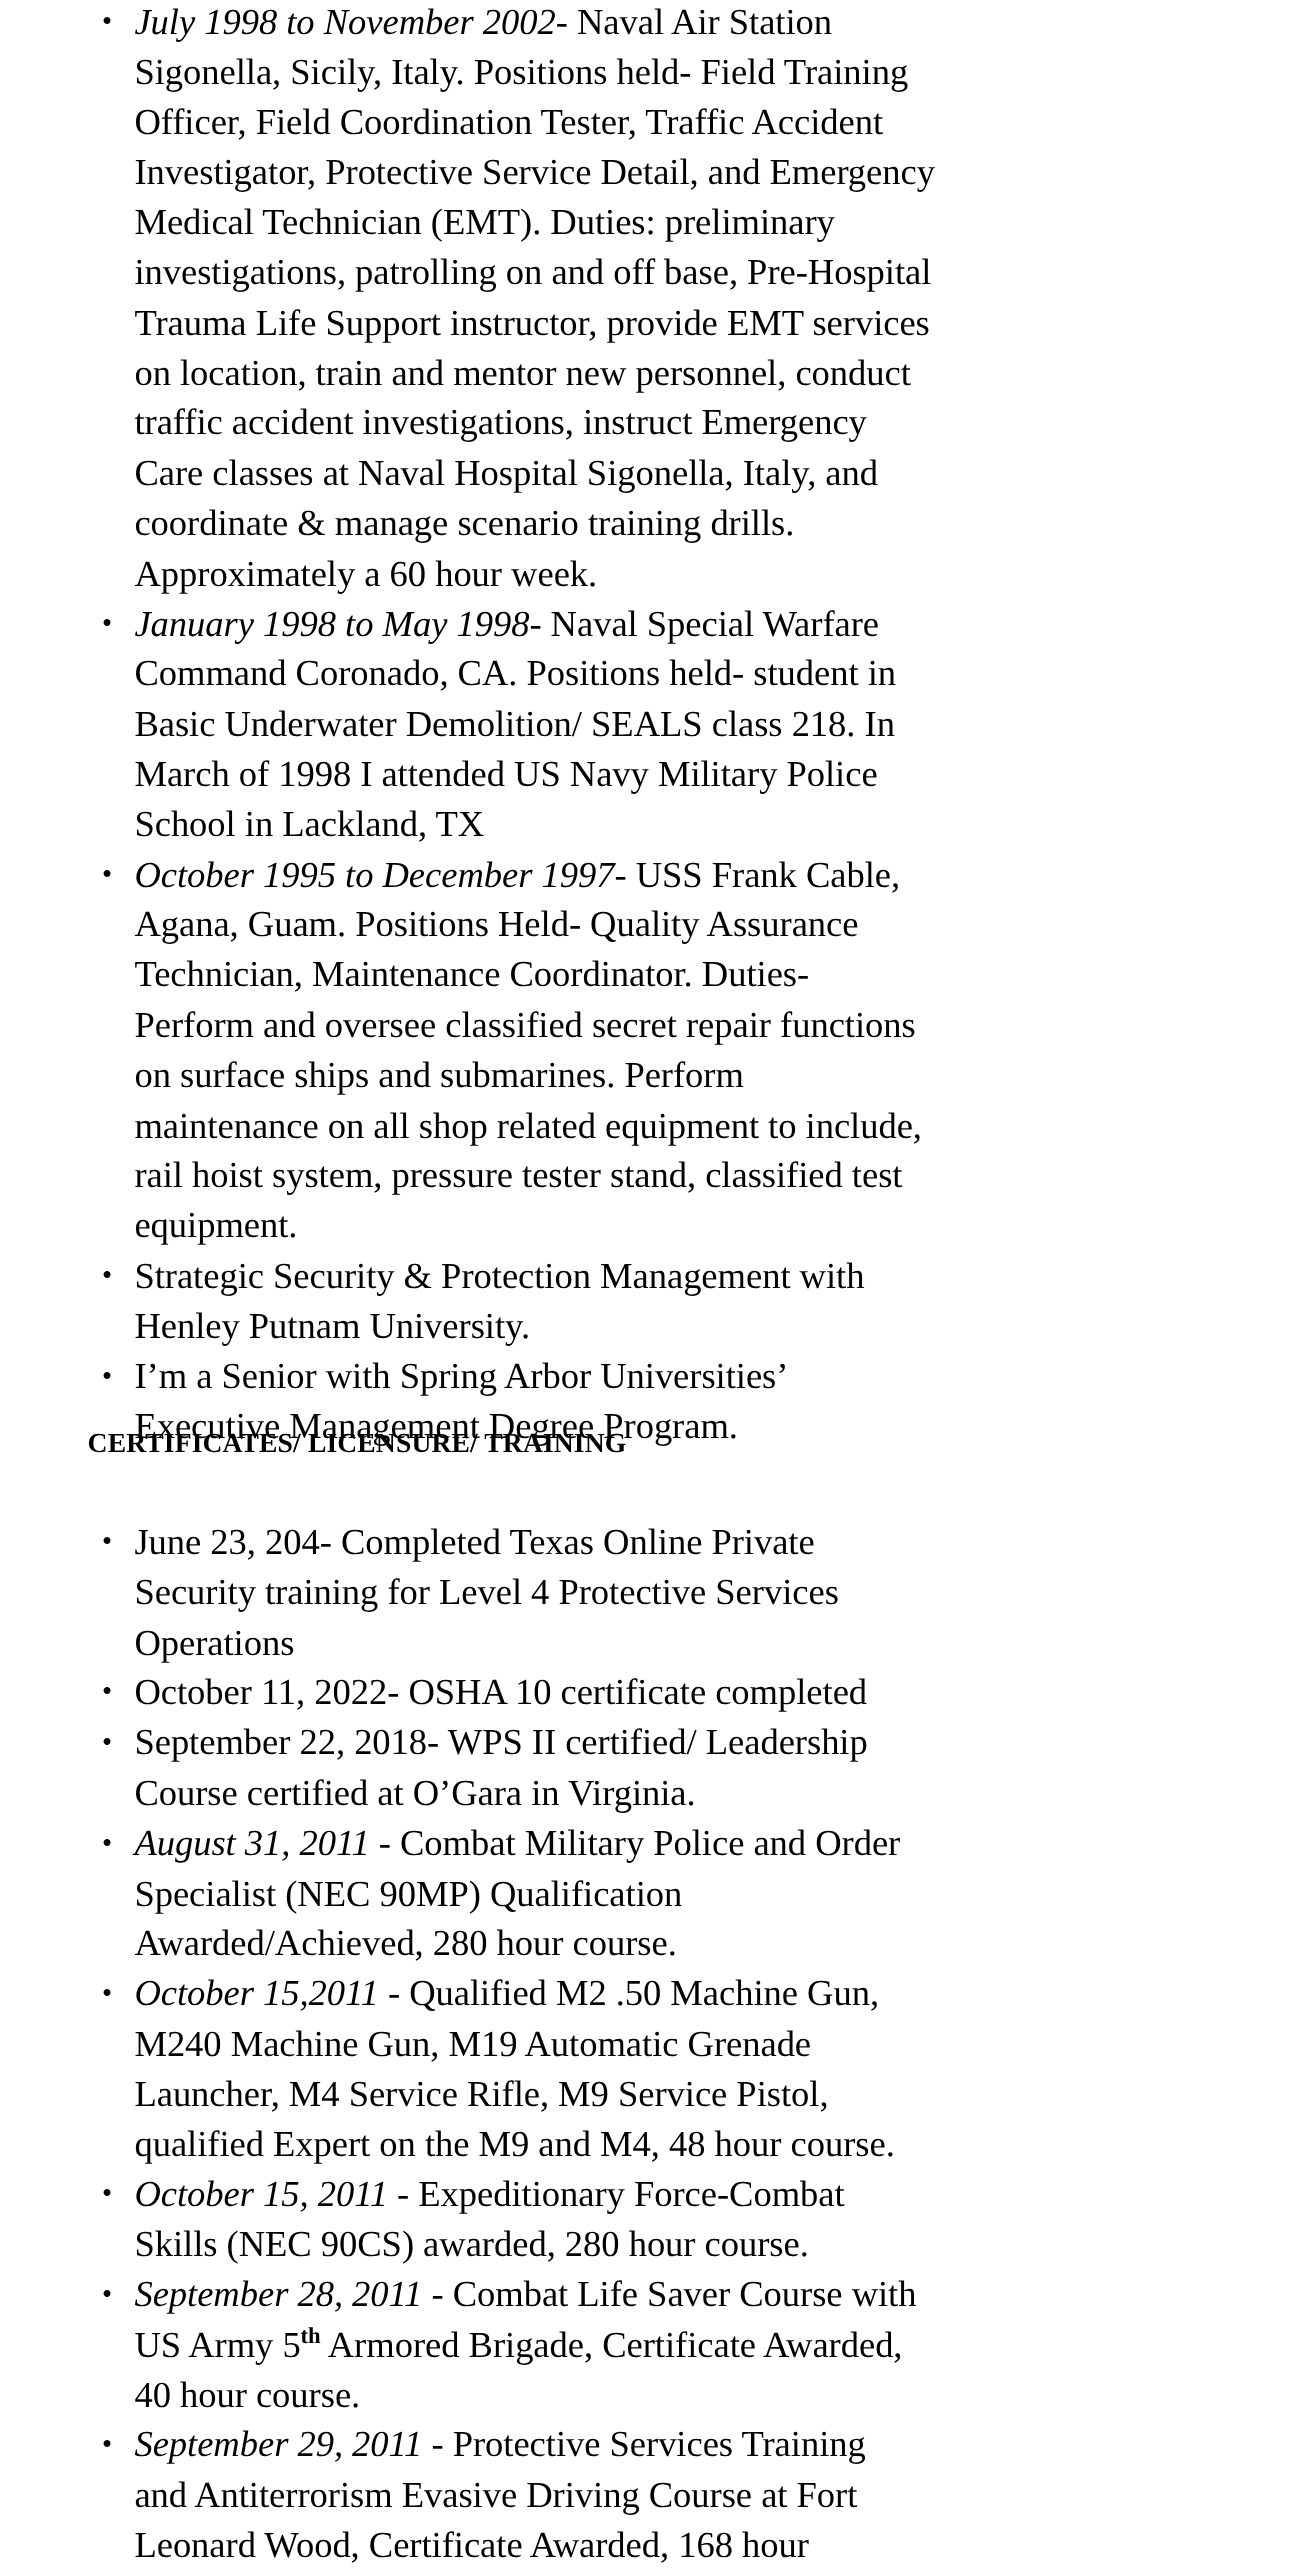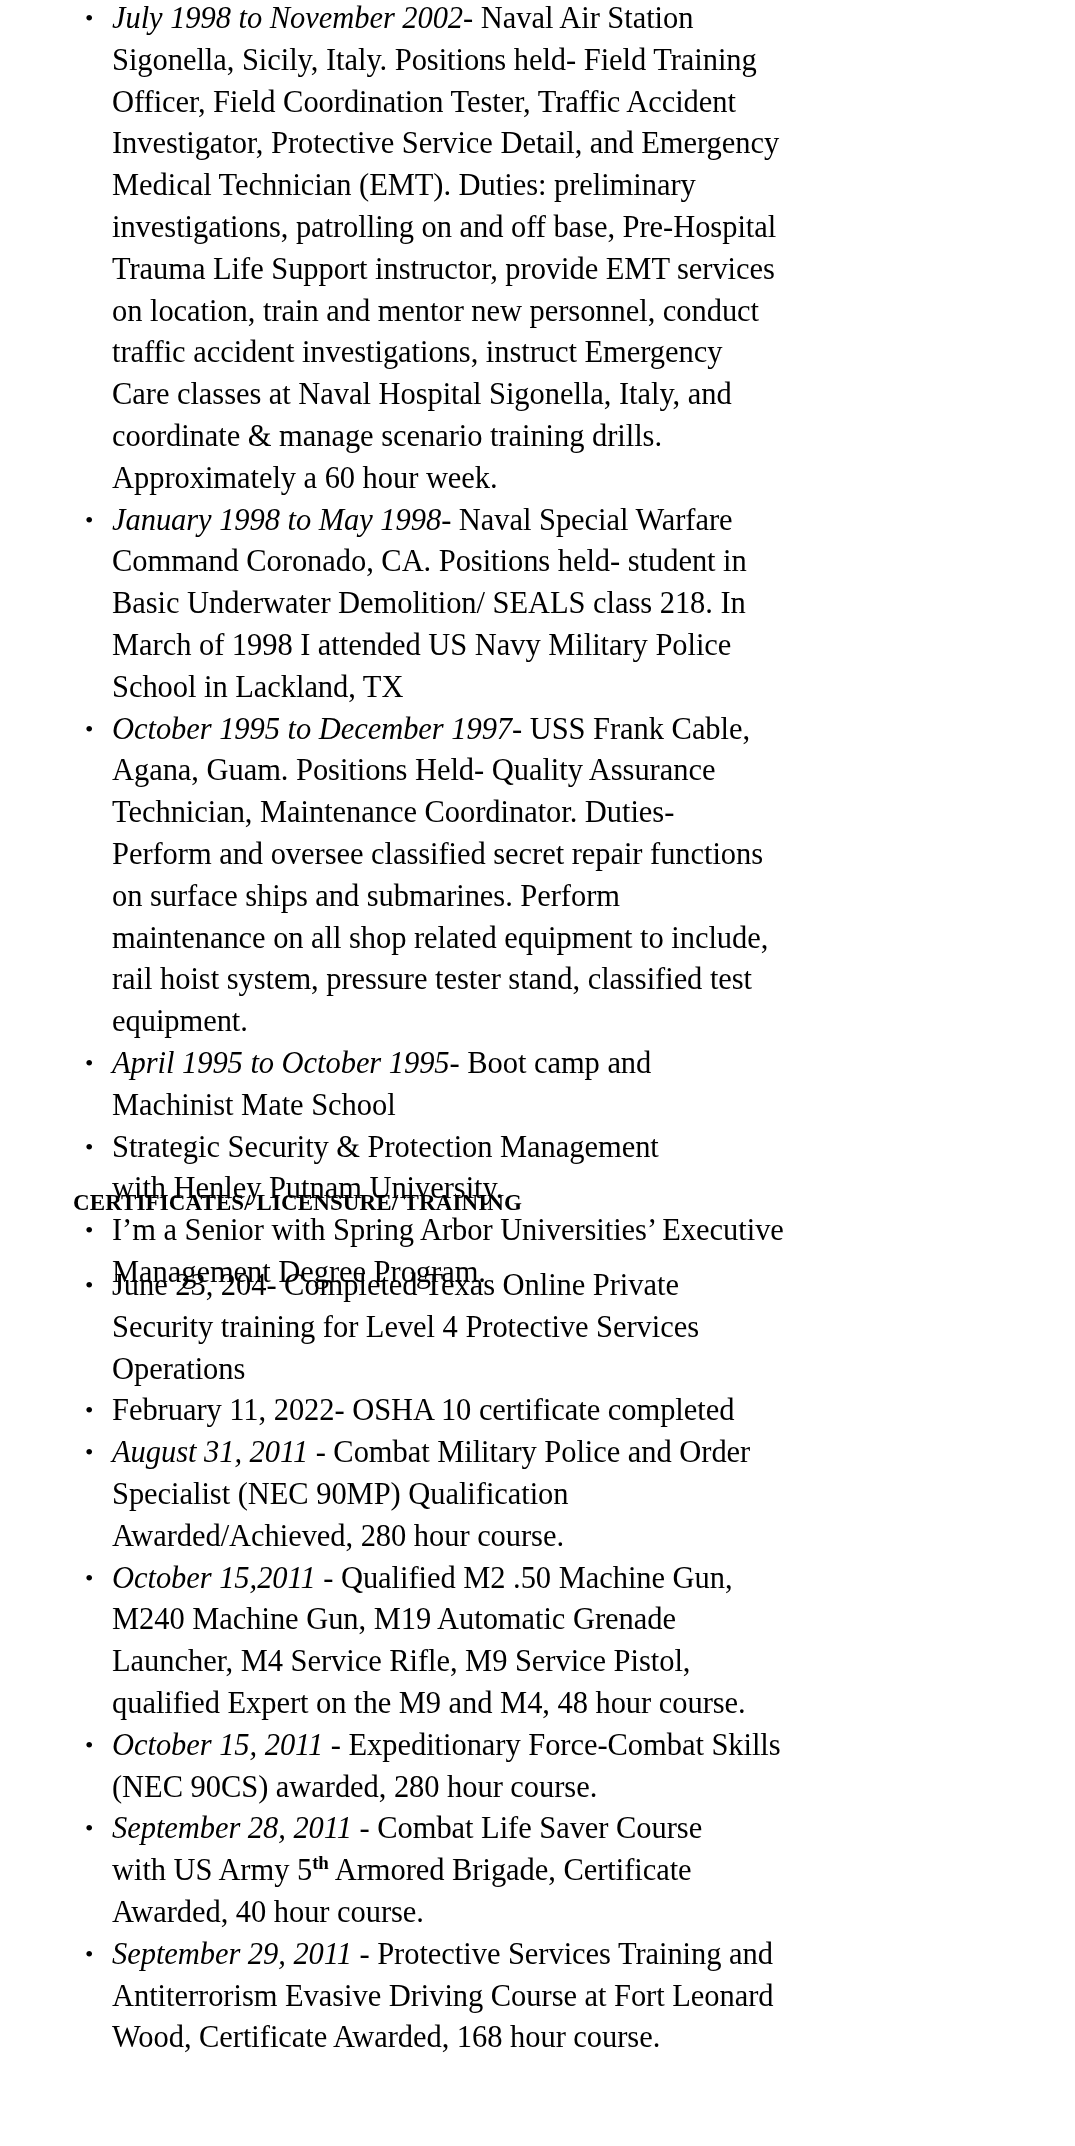--- a/index.html
+++ b/index.html
@@ -106,38 +106,38 @@
     <li>
       <span class="italic">July 1998 to November 2002</span><span>- Naval Air Station Sigonella, Sicily, Italy.  Positions held- Field Training Officer, Field Coordination Tester, Traffic Accident Investigator, Protective Service Detail, and Emergency Medical Technician (EMT). Duties: preliminary investigations, patrolling on and off base, Pre-Hospital Trauma Life Support instructor, provide EMT services on location, train and mentor new personnel, conduct traffic accident investigations, instruct Emergency Care classes at Naval Hospital Sigonella, Italy, and coordinate &amp; manage scenario training drills. Approximately a 60 hour week.</span>
     </li>
     <li>
       <span class="italic">January 1998 to May 1998</span><span>- Naval Special Warfare Command Coronado, CA.  Positions held- student in Basic Underwater Demolition/ SEALS class 218.  In March of 1998 I attended US Navy Military Police School in Lackland, TX</span>
     </li>
     <li>
       <span class="italic">October 1995 to December 1997</span><span>- USS Frank Cable, Agana, Guam. Positions Held- Quality Assurance Technician, Maintenance Coordinator. Duties- Perform and oversee classified secret repair functions on surface ships and submarines.  Perform maintenance on all shop related equipment to include, rail hoist system, pressure tester stand, classified test equipment.</span>
     </li>
     <li>
-      <span class="italic">April 1995 to October 1995</span><span>- Boot camp and Machinist Mate School</span>
-    </li>
-    <li>
       <span>Strategic Security &amp; Protection Management with Henley Putnam University.</span>
     </li>
     <li>
       <span>I’m a Senior with Spring Arbor Universities’ Executive Management Degree Program.</span>
     </li>
   </ul>
 
   <div id="certificates-heading">CERTIFICATES/ LICENSURE/ TRAINING</div>
 
   <ul class="bullets" id="certificates-list">
     <li>
       <span>June 23, 204- Completed Texas Online Private Security training for Level 4 Protective Services Operations</span>
     </li>
     <li>
-      <span>February 11, 2022- OSHA 10 certificate completed</span>
+      <span>October 11, 2022- OSHA 10 certificate completed</span>
+    </li>
+    <li>
+      <span>September 22, 2018- WPS II certified/ Leadership Course certified at O’Gara in Virginia.</span>
     </li>
     <li>
       <span class="italic">August 31, 2011</span><span> - Combat Military Police and Order Specialist (NEC 90MP) Qualification Awarded/Achieved, 280 hour course.</span>
     </li>
     <li>
       <span class="italic">October 15,2011</span><span> - Qualified M2 .50 Machine Gun, M240 Machine Gun, M19 Automatic Grenade Launcher, M4 Service Rifle, M9 Service Pistol, qualified Expert on the M9 and M4, 48 hour course.</span>
     </li>
     <li>
       <span class="italic">October 15, 2011</span><span> - Expeditionary Force-Combat Skills (NEC 90CS) awarded, 280 hour course.</span>
     </li>

